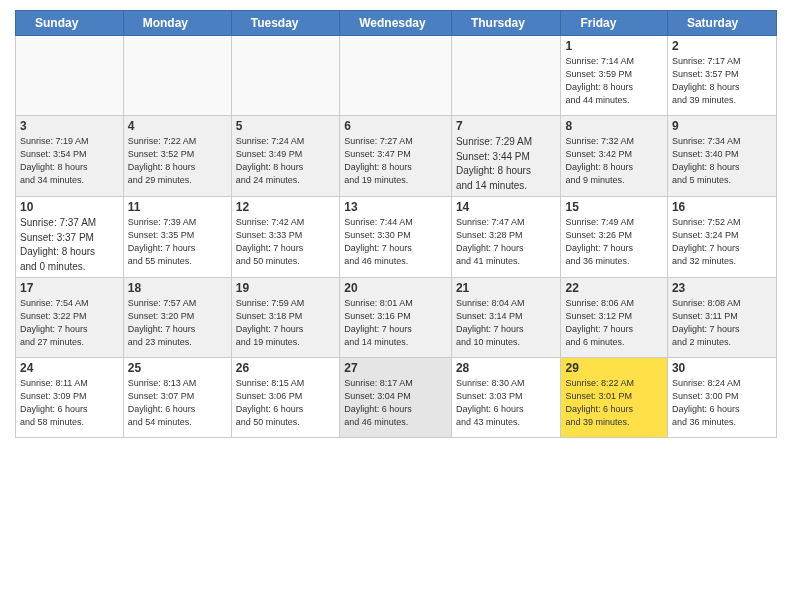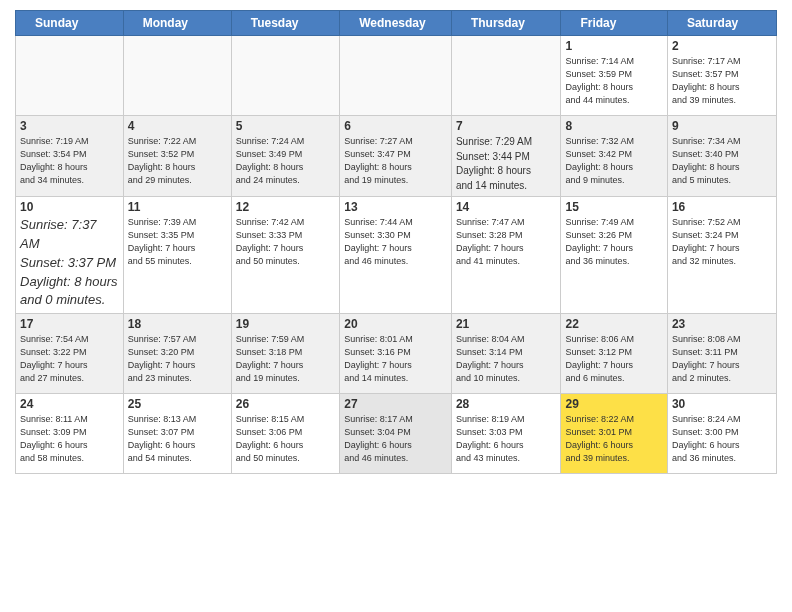--- a/index.html
+++ b/index.html
@@ -172,21 +172,21 @@
             <span class="day-num">9</span>
             <div class="day-info" style="font-size: 9px; line-height: 1.45; white-space: pre-line;">Sunrise: 7:34 AM
 Sunset: 3:40 PM
 Daylight: 8 hours
 and 5 minutes.</div>
           </td>
         </tr>
         <tr>
           <td style="background: rgb(255, 255, 255);">
             <span class="day-num">10</span>
-            <div class="day-info" style="font-size: 13px; line-height: 1.45; white-space: pre-line; font-style: italic;">Sunrise: 7:37 AM
+            <div class="day-info" style="font-size: 10px; line-height: 1.45; white-space: pre-line;">Sunrise: 7:37 AM
 Sunset: 3:37 PM
 Daylight: 8 hours
 and 0 minutes.</div>
           </td>
           <td style="background: rgb(255, 255, 255);">
             <span class="day-num">11</span>
             <div class="day-info" style="font-size: 9px; line-height: 1.45; white-space: pre-line;">Sunrise: 7:39 AM
 Sunset: 3:35 PM
 Daylight: 7 hours
 and 55 minutes.</div>
@@ -302,21 +302,21 @@
           </td>
           <td style="background: #e5e5e5; margin-left: 9px;">
             <span class="day-num">27</span>
             <div class="day-info" style="font-size: 9px; line-height: 1.45; white-space: pre-line;">Sunrise: 8:17 AM
 Sunset: 3:04 PM
 Daylight: 6 hours
 and 46 minutes.</div>
           </td>
           <td style="background: rgb(255, 255, 255);">
             <span class="day-num">28</span>
-            <div class="day-info" style="font-size: 9px; line-height: 1.45; white-space: pre-line;">Sunrise: 8:19 AM
+            <div class="day-info" style="font-size: 9px; line-height: 1.45; white-space: pre-line;">Sunrise: 8:30 AM
 Sunset: 3:03 PM
 Daylight: 6 hours
 and 43 minutes.</div>
           </td>
           <td style="background: #fde047;">
             <span class="day-num">29</span>
             <div class="day-info" style="font-size: 9px; line-height: 1.45; white-space: pre-line;">Sunrise: 8:22 AM
 Sunset: 3:01 PM
 Daylight: 6 hours
 and 39 minutes.</div>

